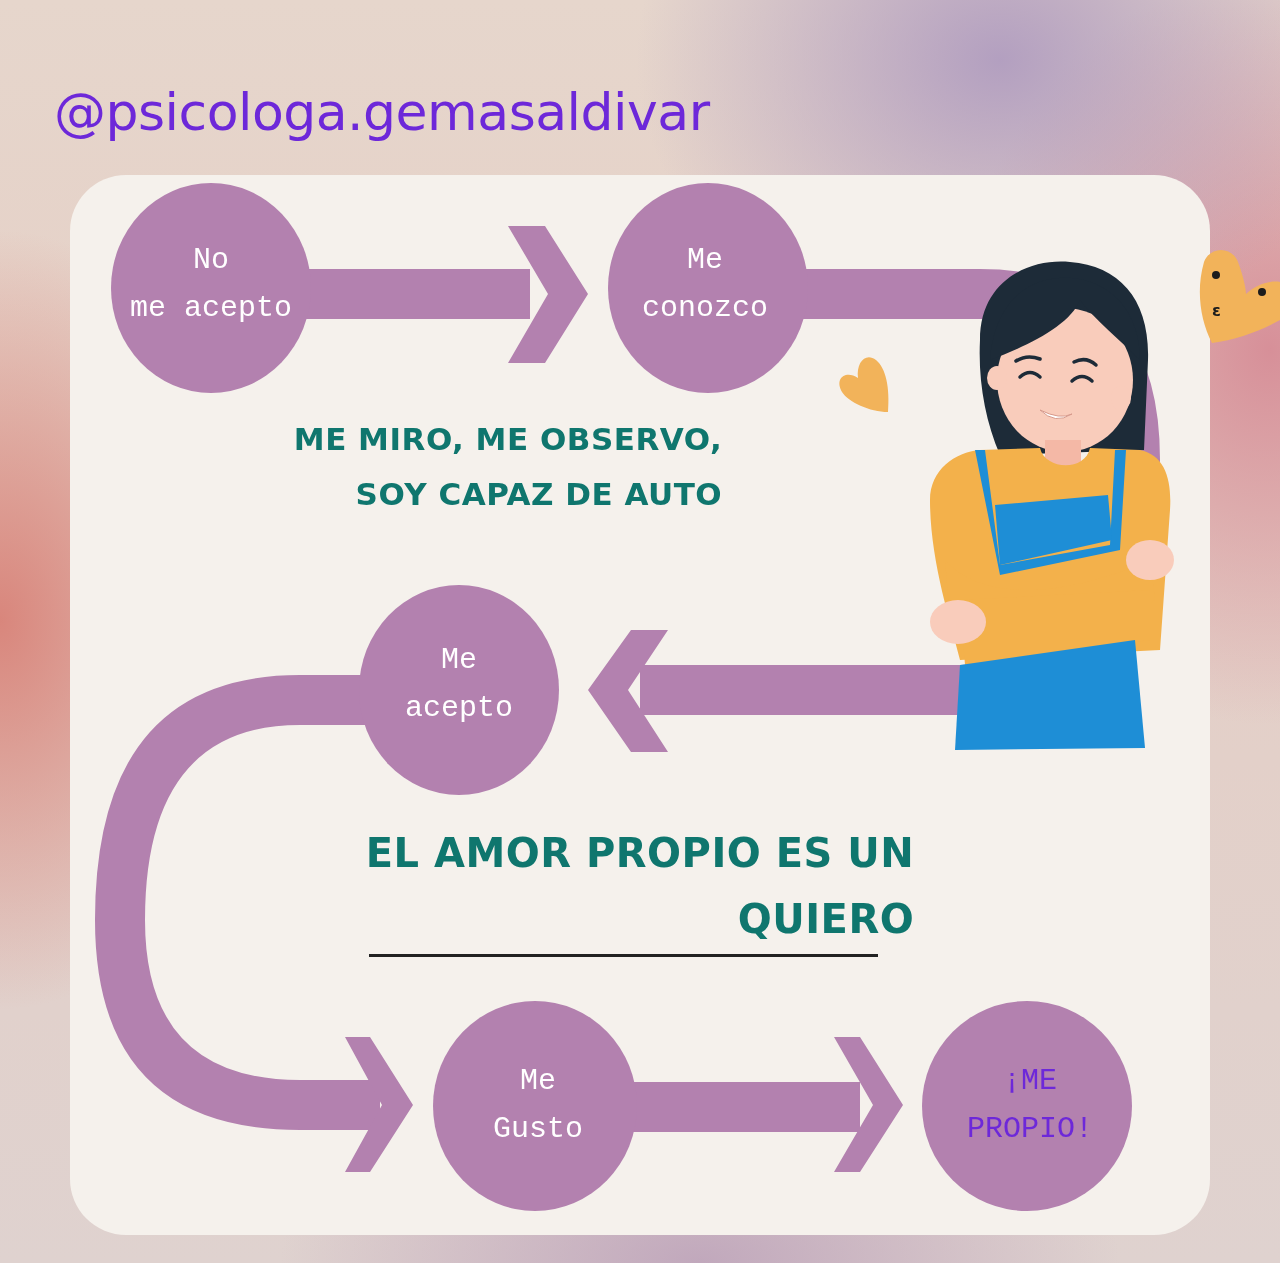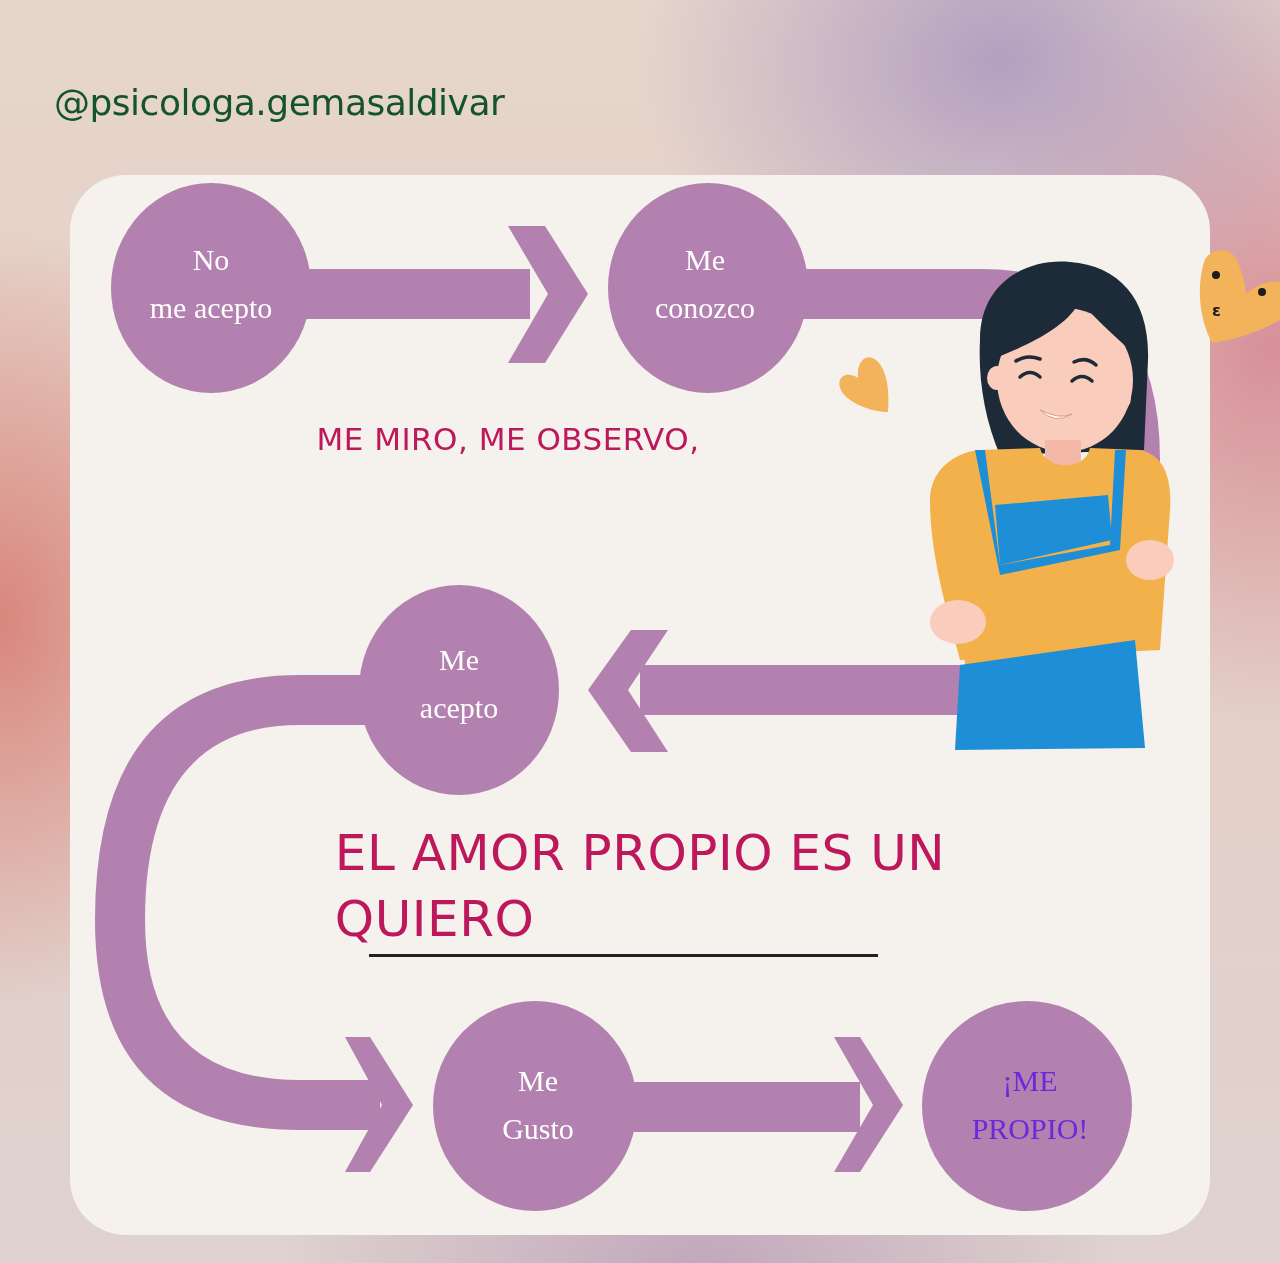--- a/index.html
+++ b/index.html
@@ -10,45 +10,45 @@
     background:
       radial-gradient(ellipse 520px 420px at 1000px 60px, rgba(170,150,190,0.85), rgba(170,150,190,0) 70%),
       radial-gradient(ellipse 420px 500px at 1270px 350px, rgba(214,140,150,0.95), rgba(214,140,150,0) 75%),
       radial-gradient(ellipse 360px 520px at 0px 620px, rgba(216,130,120,0.95), rgba(216,130,120,0) 75%),
       radial-gradient(ellipse 600px 300px at 700px 1263px, rgba(180,150,180,0.7), rgba(180,150,180,0) 70%),
       linear-gradient(180deg, #e6d6cc 0%, #e5cfc6 40%, #dfd2cf 100%);
   }
   .handle {
     position: absolute; left: 54px; top: 82px;
     font-family: "DejaVu Sans", sans-serif;
-    font-size: 36px; color: #14532d; letter-spacing: -0.5px;
+    font-size: 52px; color: #6d28d9; letter-spacing: -0.5px;
   }
   .card {
     position: absolute; left: 70px; top: 175px;
     width: 1140px; height: 1060px;
     background: #f5f1ec;
     border-radius: 56px;
   }
   svg.flow { position: absolute; left: 0; top: 0; width: 1280px; height: 1263px; }
   .node-label {
     position: absolute; text-align: center;
-    font-family: Liberation Serif, serif;
+    font-family: Liberation Mono, monospace;
     font-size: 30px; line-height: 48px; color: #fff;
     transform: translate(-50%, -50%);
     white-space: nowrap;
   }
   .node-label.final { color: #6d28d9; }
   .caption {
-    position: absolute; text-align: left;
-    font-family: "DejaVu Sans", sans-serif; font-weight: normal;
-    color: #be185d; transform: translateX(-50%);
+    position: absolute; text-align: right;
+    font-family: "DejaVu Sans", sans-serif; font-weight: bold;
+    color: #0f766e; transform: translateX(-50%);
     white-space: nowrap;
   }
   .caption.small { font-size: 31px; line-height: 55px; letter-spacing: 0.5px; }
-  .caption.big { font-size: 50px; line-height: 66px; letter-spacing: 0.5px; }
+  .caption.big { font-size: 40px; line-height: 66px; letter-spacing: 0.5px; }
   .rule { position: absolute; left: 369px; top: 954px; width: 509px; height: 3px; background: #222; }
 </style>
 </head>
 <body>
 
 <div class="handle">@psicologa.gemasaldivar</div>
 
 <div class="card"></div>
 
 <svg class="flow" viewBox="0 0 1280 1263">
@@ -134,19 +134,20 @@
   <div>Me</div>
   <div>Gusto</div>
 </div>
 <div class="node-label final" style="left:1030px; top:1105px;">
   <div>¡ME</div>
   <div>PROPIO!</div>
 </div>
 
 <div class="caption small" style="left:508px; top:412px;">
   <div>ME MIRO, ME OBSERVO,</div>
+  <div>SOY CAPAZ DE AUTO</div>
 </div>
 
 <div class="caption big" style="left:640px; top:820px;">
   <div>EL AMOR PROPIO ES UN</div>
   <div>QUIERO</div>
 </div>
 <div class="rule"></div>
 
 </body></html>

